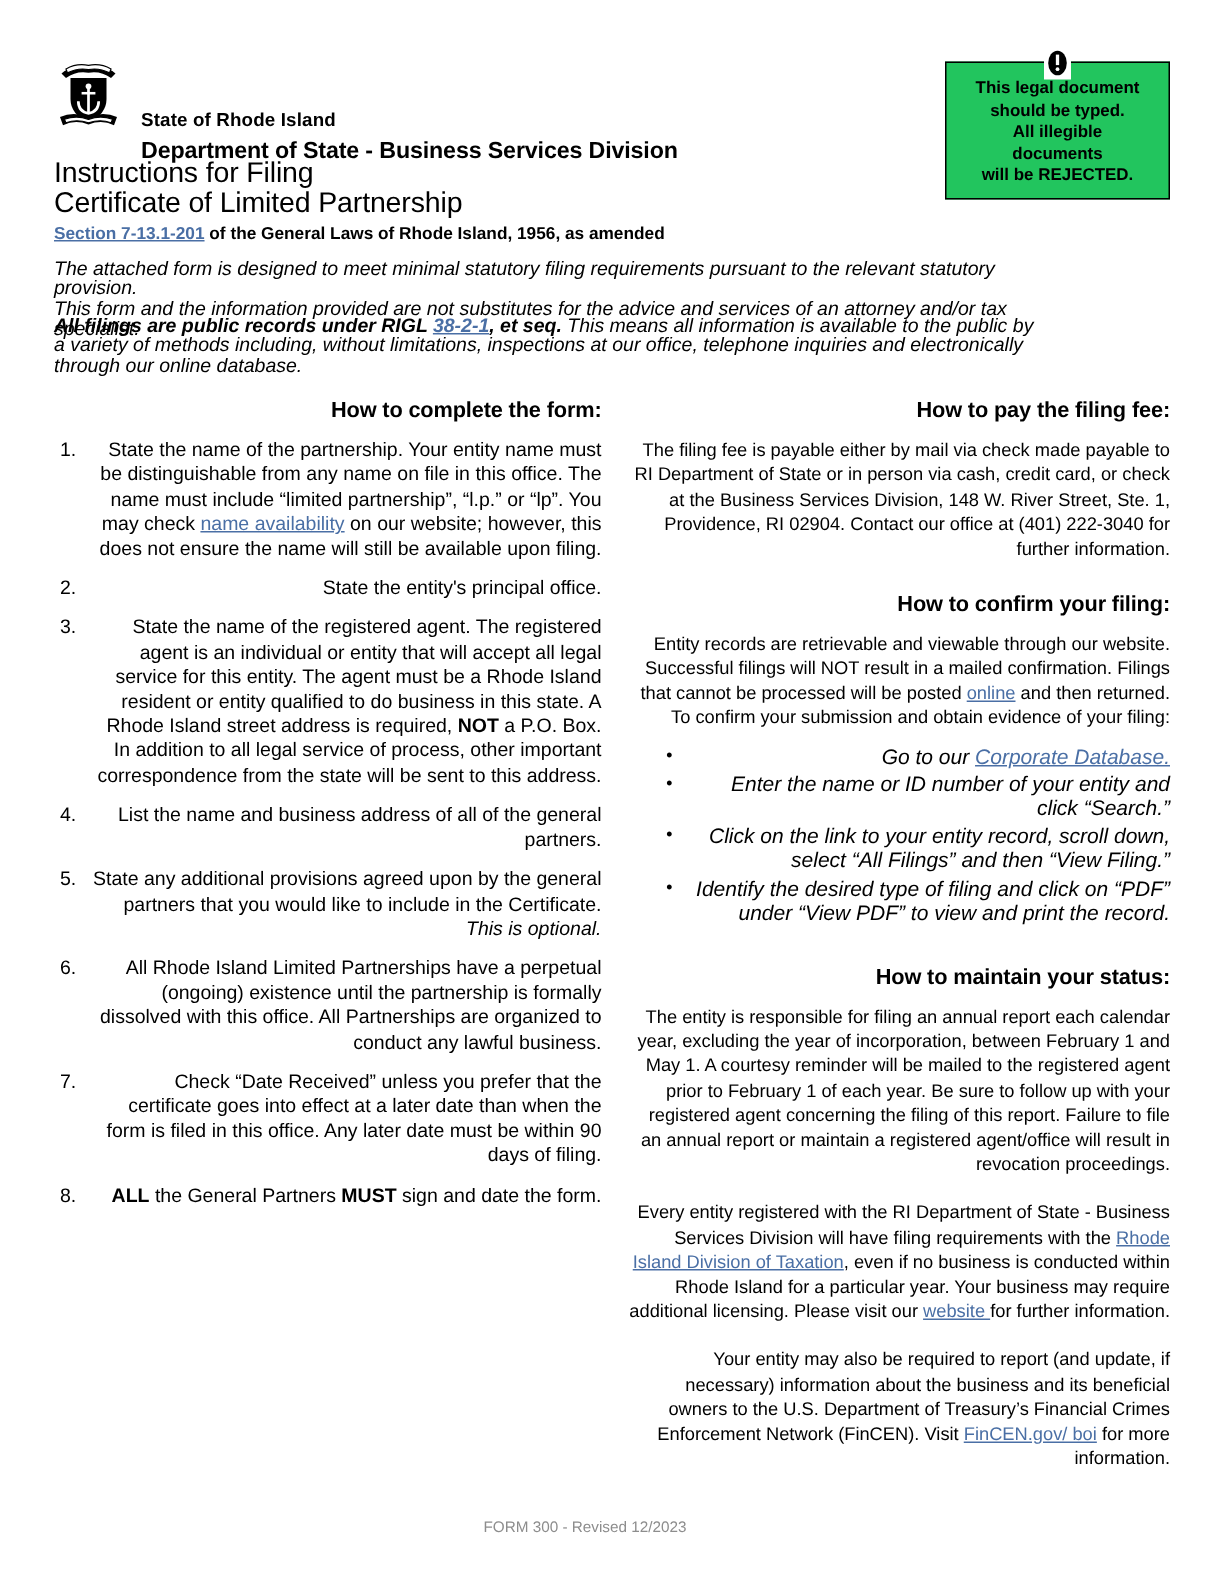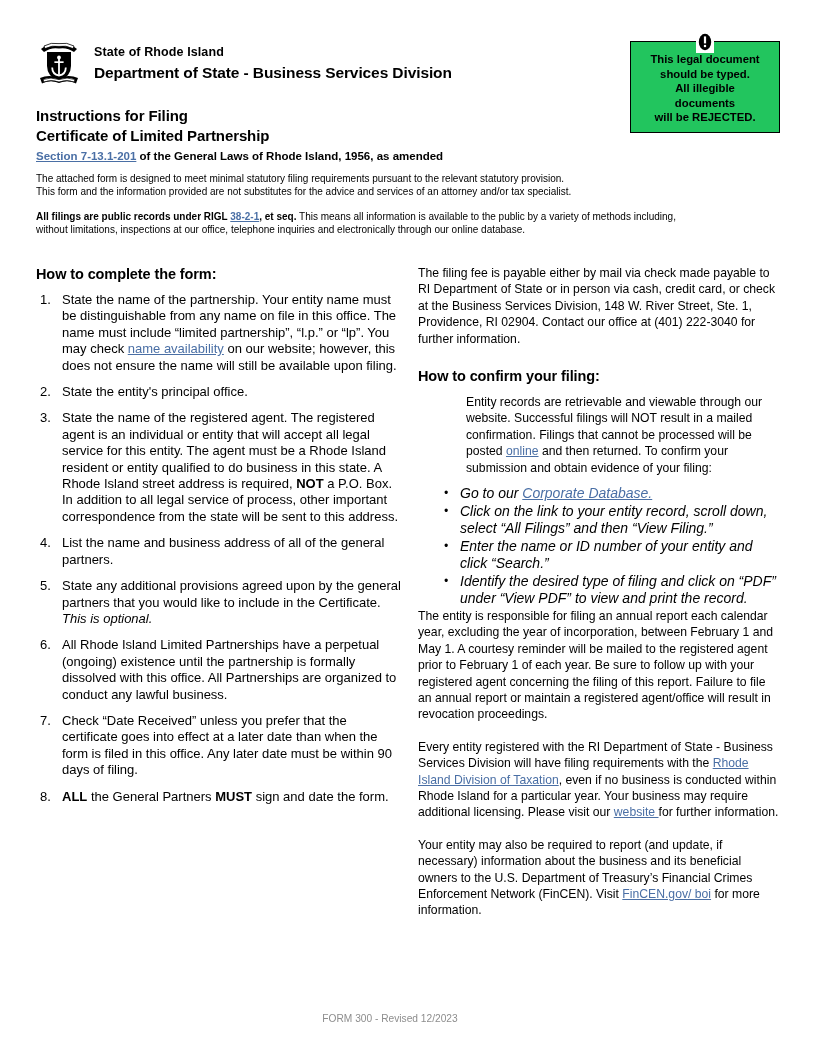--- a/index.html
+++ b/index.html
@@ -41,20 +41,21 @@
   .agency-block {
     position: absolute;
     left: 58px;
     top: 6px;
   }
   .agency-line1 {
     font-size: 12.5px;
     font-weight: bold;
     letter-spacing: 0.1px;
     line-height: 16px;
+    margin-top: 28px;
   }
   .agency-line2 {
     font-size: 15.5px;
     font-weight: bold;
     letter-spacing: -0.1px;
     line-height: 21px;
     margin-top: 2px;
   }
 
   
@@ -88,66 +89,68 @@
   }
 
   
   .title-block {
     position: absolute;
     left: 36px;
     top: 106px;
     width: 500px;
   }
   .title-line {
-    font-size: 15px;
-    font-weight: bold;
+    font-size: 19px;
+    font-weight: normal;
     line-height: 20px;
     letter-spacing: -0.1px;
   }
   .statute-line {
     font-size: 11.5px;
     font-weight: bold;
     line-height: 16px;
     margin-top: 2px;
   }
 
   
   .disclaimer {
     position: absolute;
     left: 36px;
     width: 660px;
-    font-size: 10px;
+    font-size: 13px;
+    font-style: italic;
     line-height: 13.4px;
   }
   .disclaimer-a { top: 172px; }
   .disclaimer-b { top: 210px; }
 
   
   .col {
     position: absolute;
     top: 265px;
+    text-align: right;
   }
   .col-left { left: 36px; width: 365px; }
   .col-right { left: 418px; width: 362px; }
 
   h2.section-heading {
     font-size: 14.5px;
     font-weight: bold;
     margin: 0 0 9px 0;
     letter-spacing: -0.1px;
     line-height: 18px;
   }
   h2.section-heading.spaced { margin-top: 20px; }
 
   p.body-text {
     font-size: 12.2px;
     line-height: 16.4px;
     margin: 0 0 13px 0;
   }
-  p.body-text.tight { margin-bottom: 9px; margin-left: 48px; }
+  p.body-text.tight { margin-bottom: 9px; }
 
   ol.numbered {
     margin: 0;
     padding: 0;
     list-style: none;
     counter-reset: item;
   }
   ol.numbered > li {
     position: relative;
     padding-left: 26px;
@@ -272,31 +275,33 @@
       <li><span>State the name of the registered agent. The registered agent is an individual or entity that will accept all legal service for this entity. The agent must be a Rhode Island resident or entity qualified to do business in this state. A Rhode Island street address is required, </span><span class="bold">NOT</span><span> a P.O. Box. In addition to all legal service of process, other important correspondence from the state will be sent to this address.</span></li>
       <li><span>List the name and business address of all of the general partners.</span></li>
       <li><span>State any additional provisions agreed upon by the general partners that you would like to include in the Certificate. </span><span class="ital">This is optional.</span></li>
       <li><span>All Rhode Island Limited Partnerships have a perpetual (ongoing) existence until the partnership is formally dissolved with this office. All Partnerships are organized to conduct any lawful business.</span></li>
       <li><span>Check “Date Received” unless you prefer that the certificate goes into effect at a later date than when the form is filed in this office. Any later date must be within 90 days of filing.</span></li>
       <li><span class="bold">ALL</span><span> the General Partners </span><span class="bold">MUST</span><span> sign and date the form.</span></li>
     </ol>
   </div>
 
   <div class="col col-right">
+    <h2 class="section-heading">How to pay the filing fee:</h2>
     <p class="body-text">The filing fee is payable either by mail via check made payable to RI Department of State or in person via cash, credit card, or check at the Business Services Division, 148 W. River Street, Ste. 1, Providence, RI 02904. Contact our office at (401) 222-3040 for further information.</p>
 
     <h2 class="section-heading spaced">How to confirm your filing:</h2>
     <p class="body-text tight"><span>Entity records are retrievable and viewable through our website. Successful filings will NOT result in a mailed confirmation. Filings that cannot be processed will be posted </span><a class="doc-link" href="#">online</a><span> and then returned. To confirm your submission and obtain evidence of your filing:</span></p>
     <ul class="bulleted">
       <li><span>Go to our </span><a class="doc-link" href="#">Corporate Database.</a></li>
+      <li>Enter the name or ID number of your entity and click “Search.”</li>
       <li>Click on the link to your entity record, scroll down, select “All Filings” and then “View Filing.”</li>
-      <li>Enter the name or ID number of your entity and click “Search.”</li>
       <li>Identify the desired type of filing and click on “PDF” under “View PDF” to view and print the record.</li>
     </ul>
 
+    <h2 class="section-heading spaced" style="margin-top:26px">How to maintain your status:</h2>
     <p class="body-text">The entity is responsible for filing an annual report each calendar year, excluding the year of incorporation, between February 1 and May 1. A courtesy reminder will be mailed to the registered agent prior to February 1 of each year. Be sure to follow up with your registered agent concerning the filing of this report. Failure to file an annual report or maintain a registered agent/office will result in revocation proceedings.</p>
 
     <p class="body-text" style="margin-top:16px"><span>Every entity registered with the RI Department of State - Business Services Division will have filing requirements with the </span><a class="doc-link" href="#">Rhode Island Division of Taxation</a><span>, even if no business is conducted within Rhode Island for a particular year. Your business may require additional licensing. Please visit our </span><a class="doc-link" href="#">website </a><span>for further information.</span></p>
 
     <p class="body-text" style="margin-top:16px"><span>Your entity may also be required to report (and update, if necessary) information about the business and its beneficial owners to the U.S. Department of Treasury’s Financial Crimes Enforcement Network (FinCEN). Visit </span><a class="doc-link" href="#">FinCEN.gov/ boi</a><span> for more information.</span></p>
   </div>
 
   <div class="footer">FORM 300 - Revised 12/2023</div>
 
 </div>

